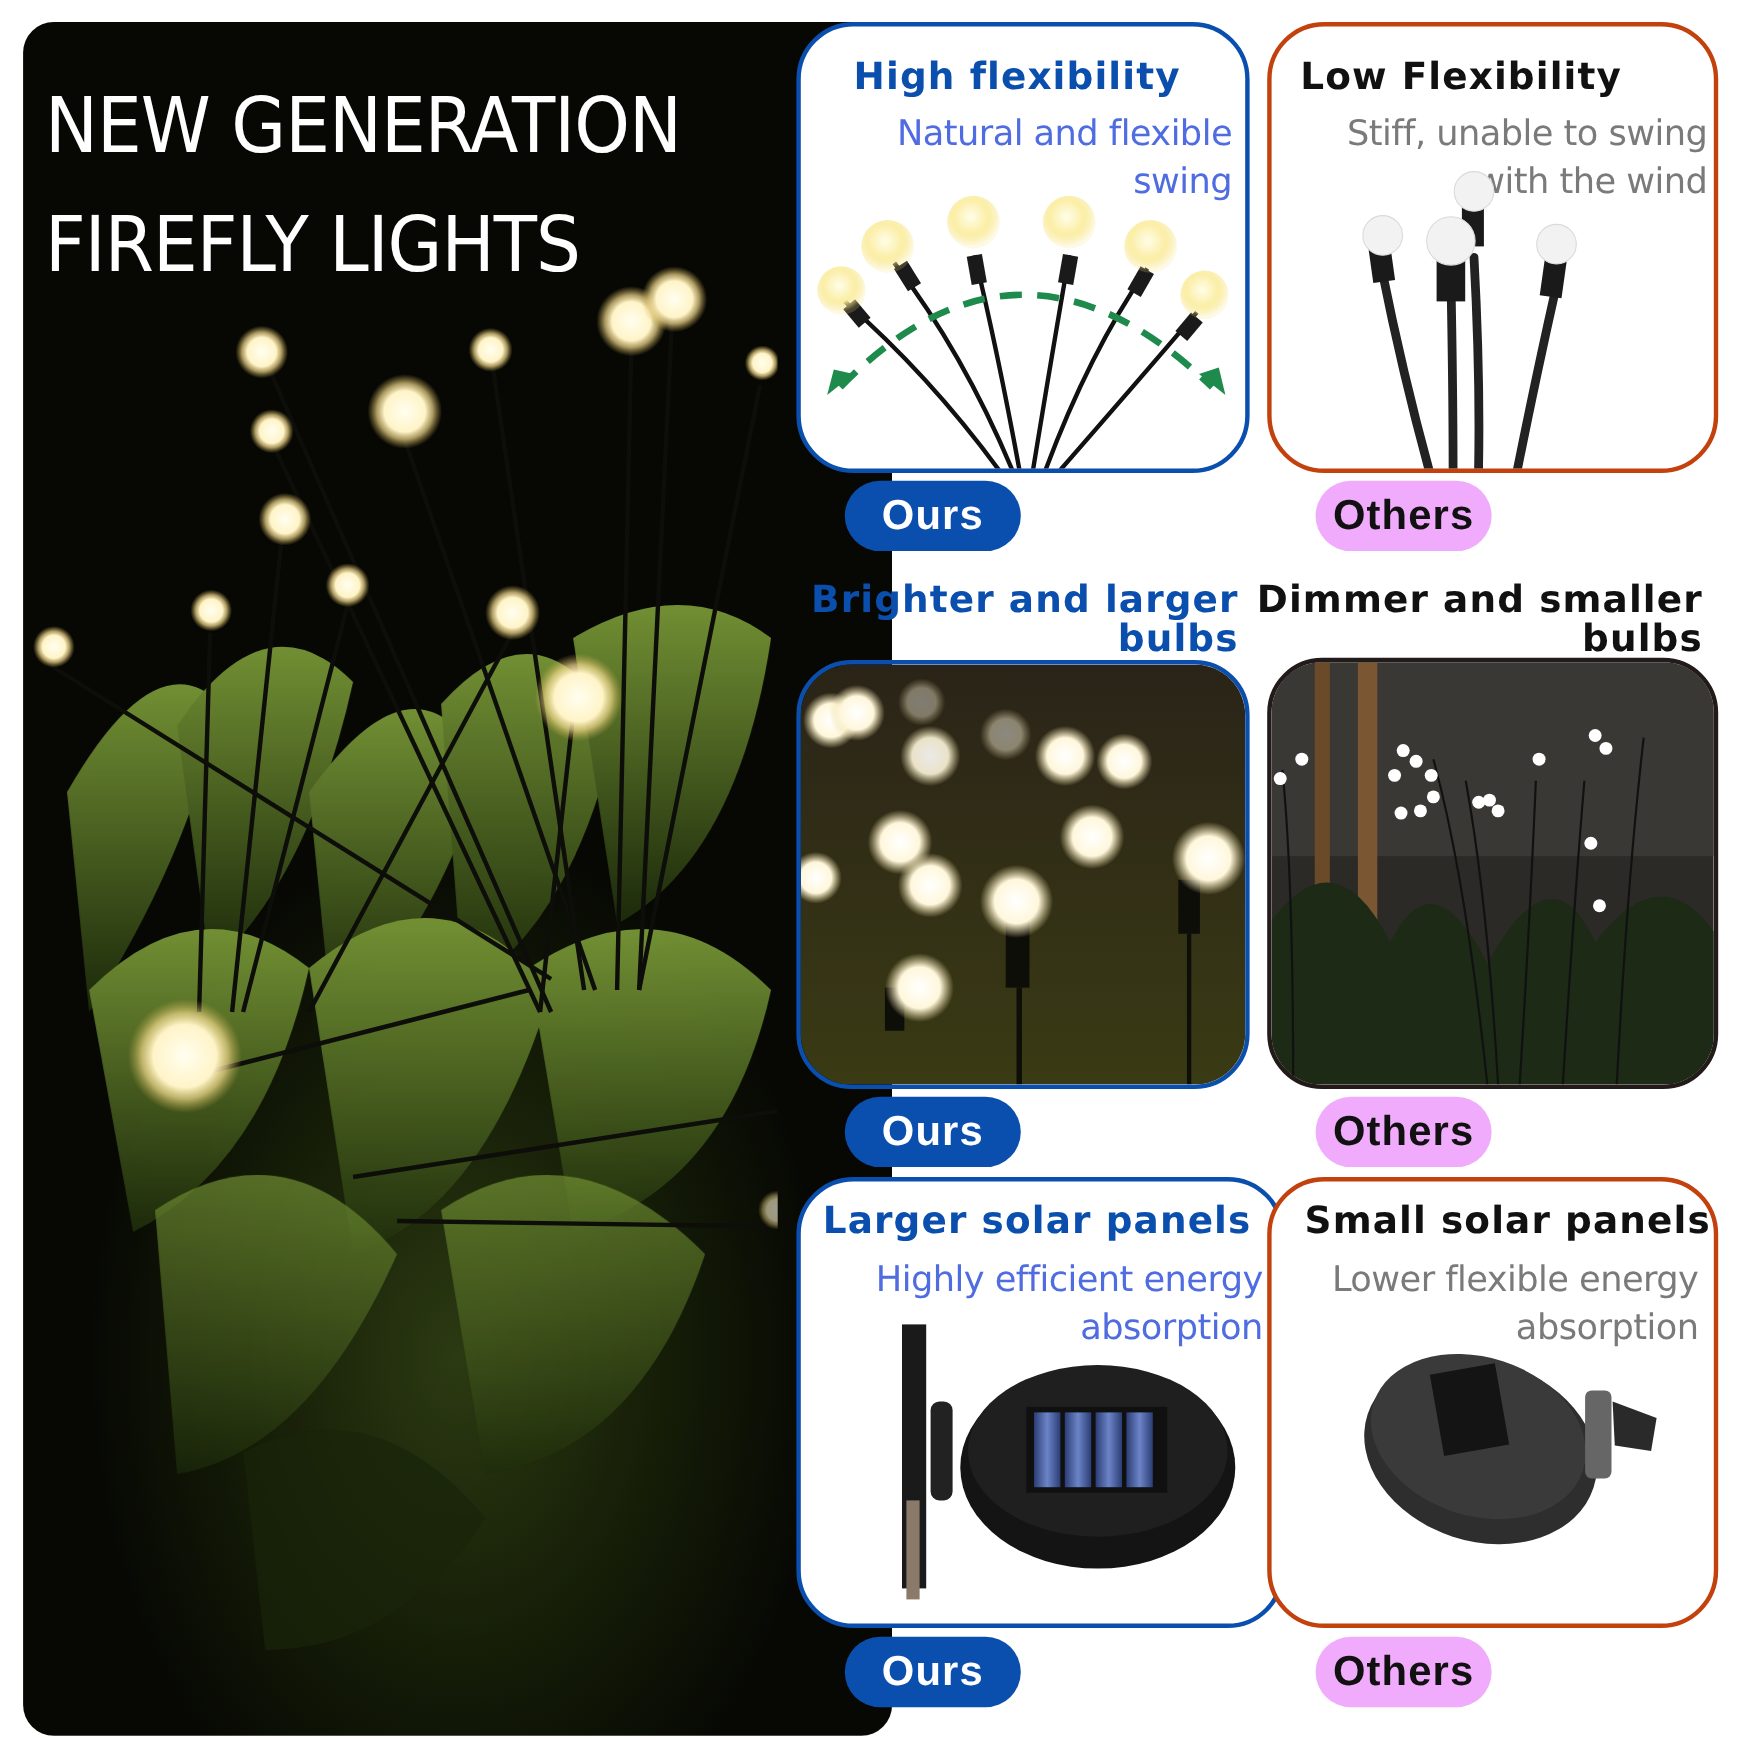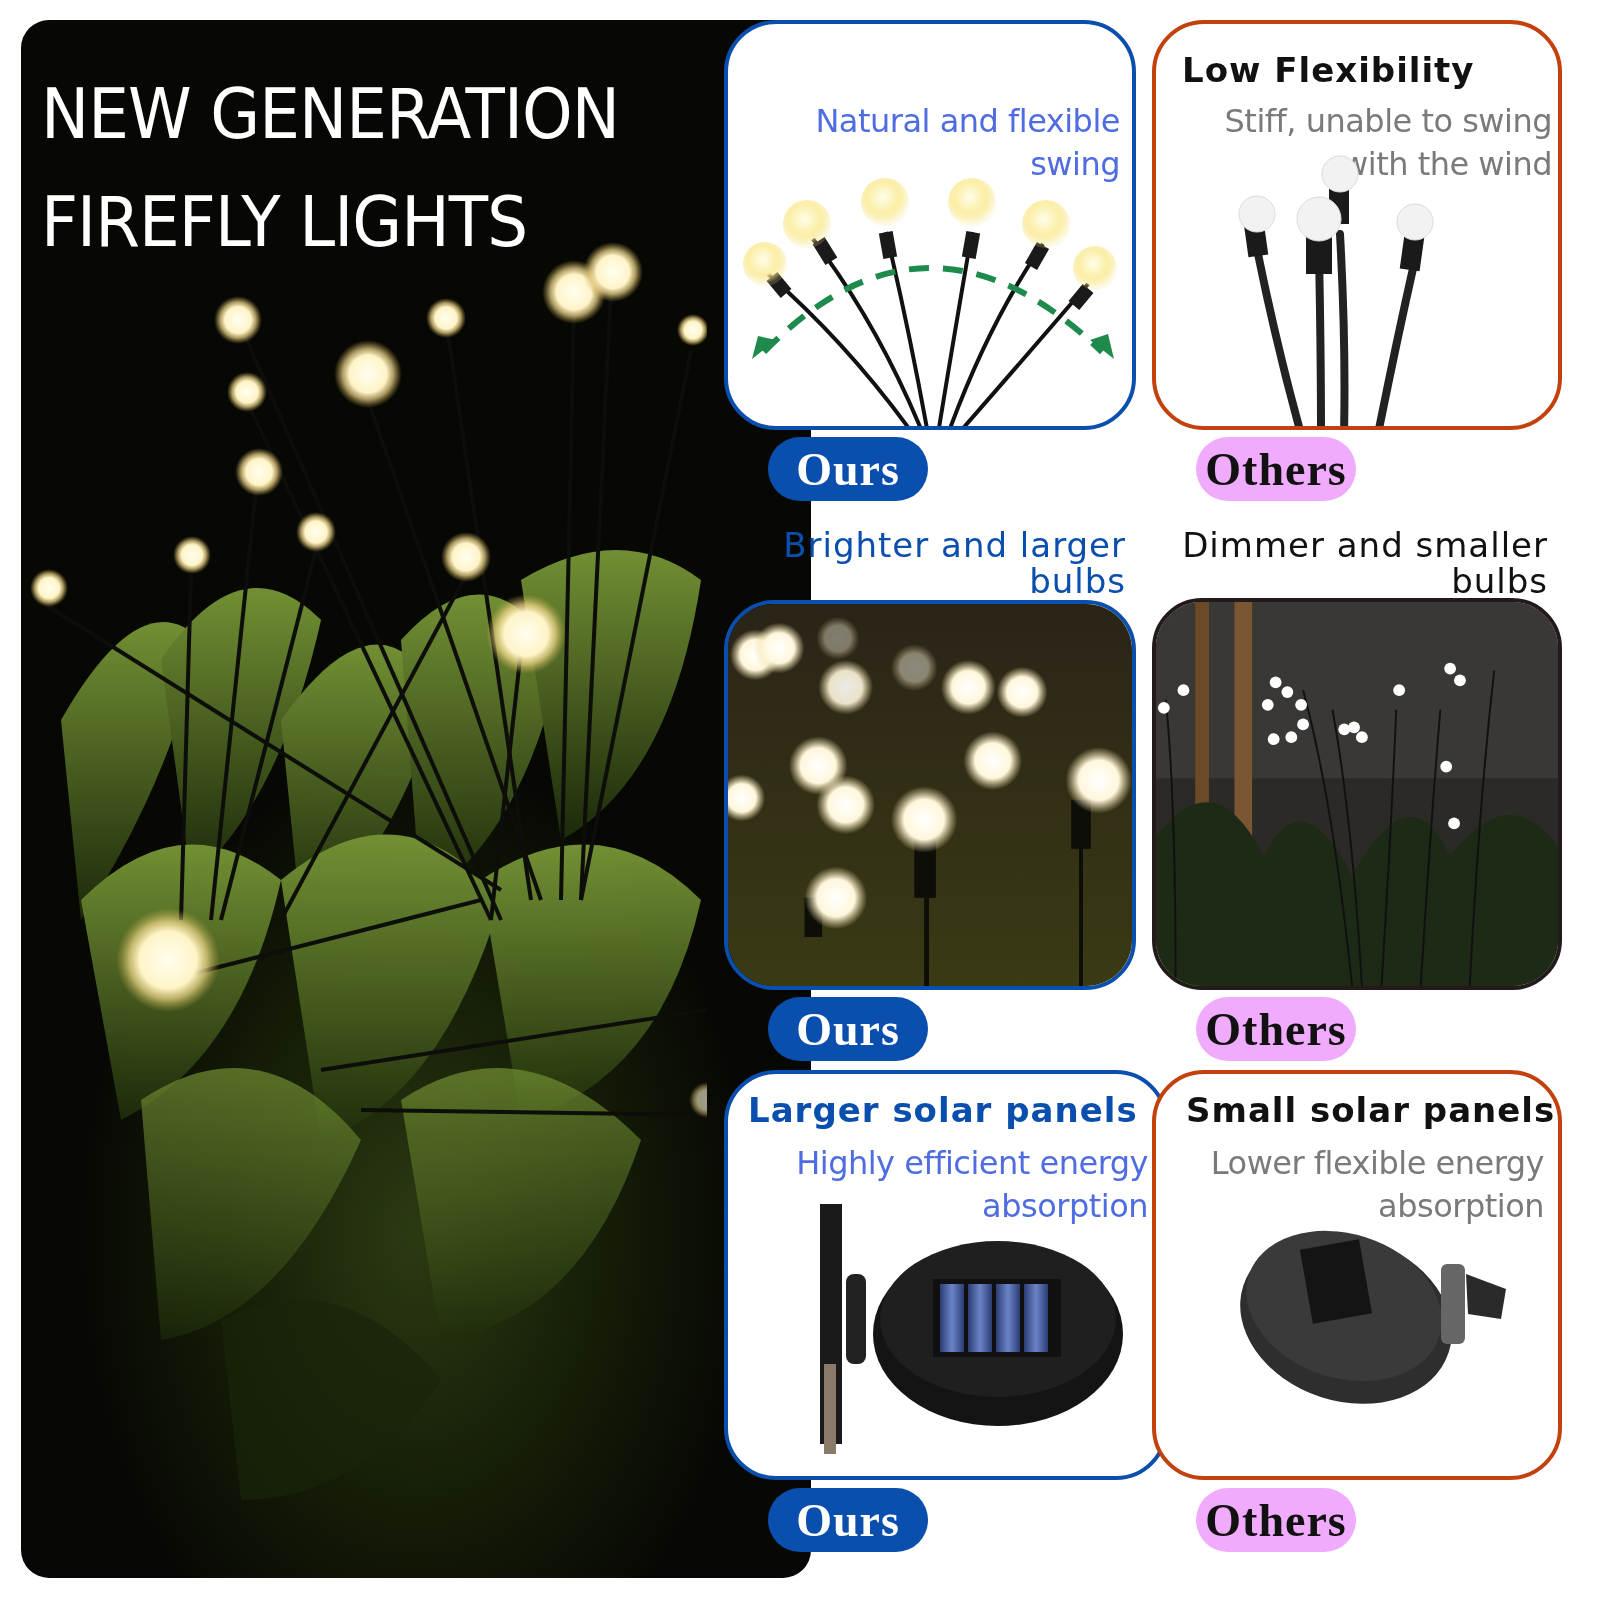--- a/index.html
+++ b/index.html
@@ -47,32 +47,32 @@
   .card svg.illus { position: absolute; left: 0; top: 0; }
 
   
   .photo { position: absolute; border-radius: 50px; overflow: hidden; }
   .photo.ours { border: 4px solid #0b4fae; }
   .photo.others { border: 4px solid #231a1a; }
   .photo svg { position: absolute; left: 0; top: 0; width: 100%; height: 100%; }
 
   
   .mid-heading {
-    position: absolute; font-family: "DejaVu Sans", sans-serif; font-weight: 400;
+    position: absolute; font-family: "DejaVu Sans", sans-serif; font-weight: 700;
     font-size: 34px; line-height: 36px; letter-spacing: 1px; text-align: right; white-space: nowrap;
   }
   .mid-heading.ours { color: #0b4fae; }
   .mid-heading.others { color: #111111; }
   .mid-heading span { display: block; }
 
   
   .pill {
     position: absolute; width: 160px; height: 64px; border-radius: 32px;
     display: flex; align-items: center; justify-content: center;
-    font-family: Liberation Serif, serif; font-weight: 700; font-size: 46px; letter-spacing: 1px; text-align: right;
+    font-family: Liberation Sans, sans-serif; font-weight: 700; font-size: 38px; letter-spacing: 1px; text-align: right;
   }
   .pill.ours { background: #0b4fae; color: #ffffff; }
   .pill.others { background: #f0abfc; color: #111111; }
 </style>
 </head>
 <body>
 
 <div class="hero">
   <svg class="scene" viewBox="0 0 686 1558">
     <defs>
@@ -139,20 +139,21 @@
       <circle cx="686" cy="1080" r="18" fill="url(#glow)" opacity="0.6"></circle>
     </g>
   </svg>
   <div class="hero-title">
     <span>NEW GENERATION</span>
     <span>FIREFLY LIGHTS</span>
   </div>
 </div>
 
 <div class="card ours" style="left:724px; top:20px; width:412px; height:410px;">
+  <div class="card-title" style="left:48px; top:26px;">High flexibility</div>
   <div class="card-desc" style="right:12px; top:76px;">
     <div>Natural and flexible</div>
     <div>swing</div>
   </div>
   <svg class="illus" width="412" height="410" viewBox="0 0 412 410">
     <defs>
       <radialGradient id="yb" cx="45%" cy="40%" r="55%">
         <stop offset="0%" stop-color="#fffde8"></stop>
         <stop offset="60%" stop-color="#fbeea6"></stop>
         <stop offset="100%" stop-color="#f6e27a" stop-opacity="0.2"></stop>

